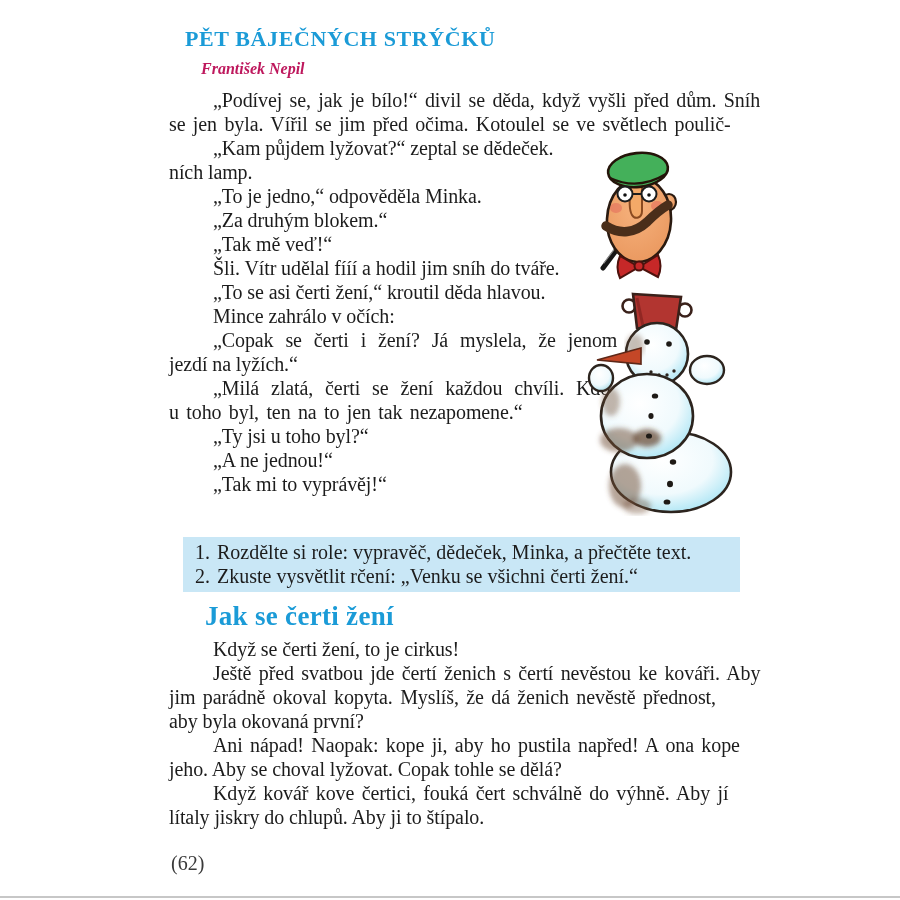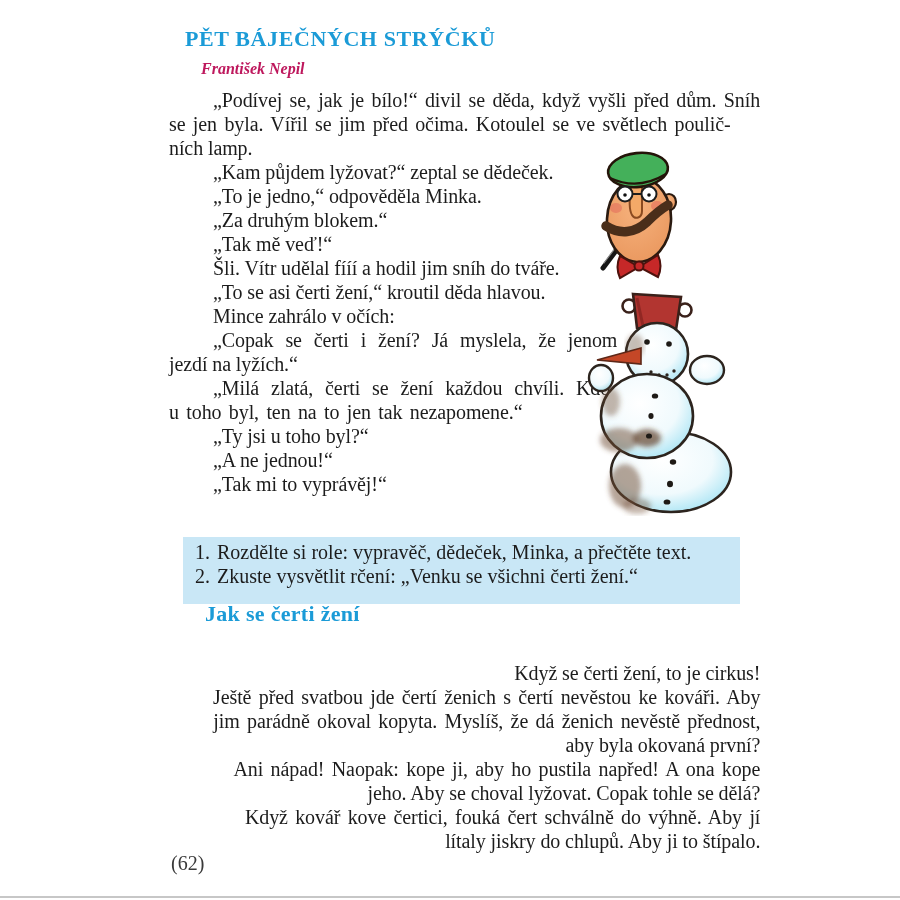--- a/index.html
+++ b/index.html
@@ -12,59 +12,59 @@
     position:absolute;left:185px;top:26px;margin:0;
     font-size:22px;font-weight:bold;letter-spacing:.6px;color:#1b9bd7;
     font-family:"Liberation Serif", serif;
   }
   .author{
     position:absolute;left:185px;top:60px;
     font-size:16px;font-weight:bold;font-style:italic;color:#be185d;margin-left:16px;
   }
   .textblock{position:absolute;left:160px;}
   .story{top:88px;}
-  .section2-text{top:661px;text-align:right;}
+  .section2-text{top:637px;}
   .line{
     height:24px;line-height:24px;font-size:20px;white-space:nowrap;
     letter-spacing:-0.1px;
     margin-left:9px;
   }
   .indent{padding-left:44px;}
   .spread{word-spacing:2.5px;}
   .spread2{word-spacing:7px;}
   .exercise-box{
     position:absolute;left:183px;top:537px;width:545px;
-    background:#c9e7f6;padding:3px 0 16px 12px;
+    background:#c9e7f6;padding:3px 0 4px 12px;
   }
   .box-line{height:24px;line-height:24px;font-size:20px;white-space:nowrap;}
   .box-line .num{margin-right:7px;}
   .section-heading{
     position:absolute;left:205px;top:601px;margin:0;
-    font-size:22px;font-weight:bold;color:#1b9bd7;letter-spacing:.3px;
+    font-size:27px;font-weight:bold;color:#1b9bd7;letter-spacing:.3px;
     font-family:"Liberation Serif", serif;
   }
   .pagenum{position:absolute;left:158px;top:852px;font-size:20px;color:#3a3a3a;margin-left:13px;}
   .page-edge{position:absolute;left:0;top:896px;width:900px;height:2px;background:#bdbdbd;opacity:.85;}
   .illus{position:absolute;}
   .illus-uncle{left:598px;top:150px;}
   .illus-snowman{left:583px;top:290px;}
 </style>
 </head>
 <body>
 
 <div class="page abs" style="left:0;top:0;width:900px;height:704px;text-decoration:underline;">
 
   <h1 class="title">PĚT BÁJEČNÝCH STRÝČKŮ</h1>
   <div class="author">František Nepil</div>
 
   <div class="textblock story">
       <div class="line indent spread">„Podívej se, jak je bílo!“ divil se děda, když vyšli před dům. Sníh</div>
       <div class="line spread">se jen byla. Vířil se jim před očima. Kotoulel se ve světlech poulič-</div>
+      <div class="line indent">„Kam půjdem lyžovat?“ zeptal se dědeček.</div>
       <div class="line">ních lamp.</div>
-      <div class="line indent">„Kam půjdem lyžovat?“ zeptal se dědeček.</div>
       <div class="line indent">„To je jedno,“ odpověděla Minka.</div>
       <div class="line indent">„Za druhým blokem.“</div>
       <div class="line indent">„Tak mě veď!“</div>
       <div class="line indent">Šli. Vítr udělal fííí a hodil jim sníh do tváře.</div>
       <div class="line indent">„To se asi čerti žení,“ kroutil děda hlavou.</div>
       <div class="line indent">Mince zahrálo v očích:</div>
       <div class="line indent spread2">„Copak se čerti i žení? Já myslela, že jenom</div>
       <div class="line">jezdí na lyžích.“</div>
       <div class="line indent spread2">„Milá zlatá, čerti se žení každou chvíli. Kdo</div>
       <div class="line spread">u toho byl, ten na to jen tak nezapomene.“</div>

